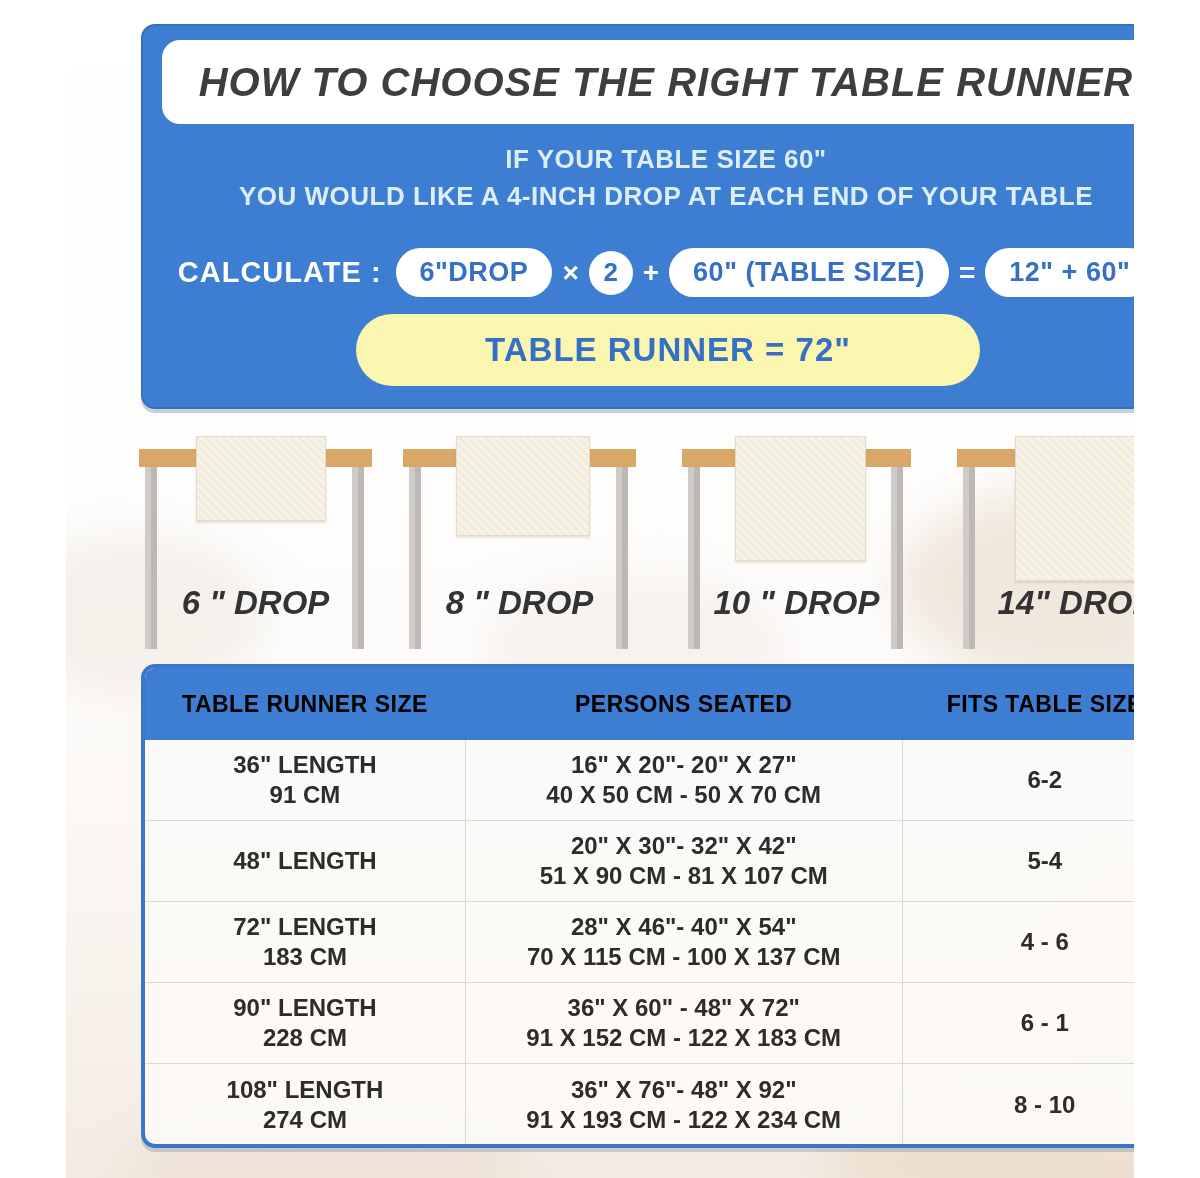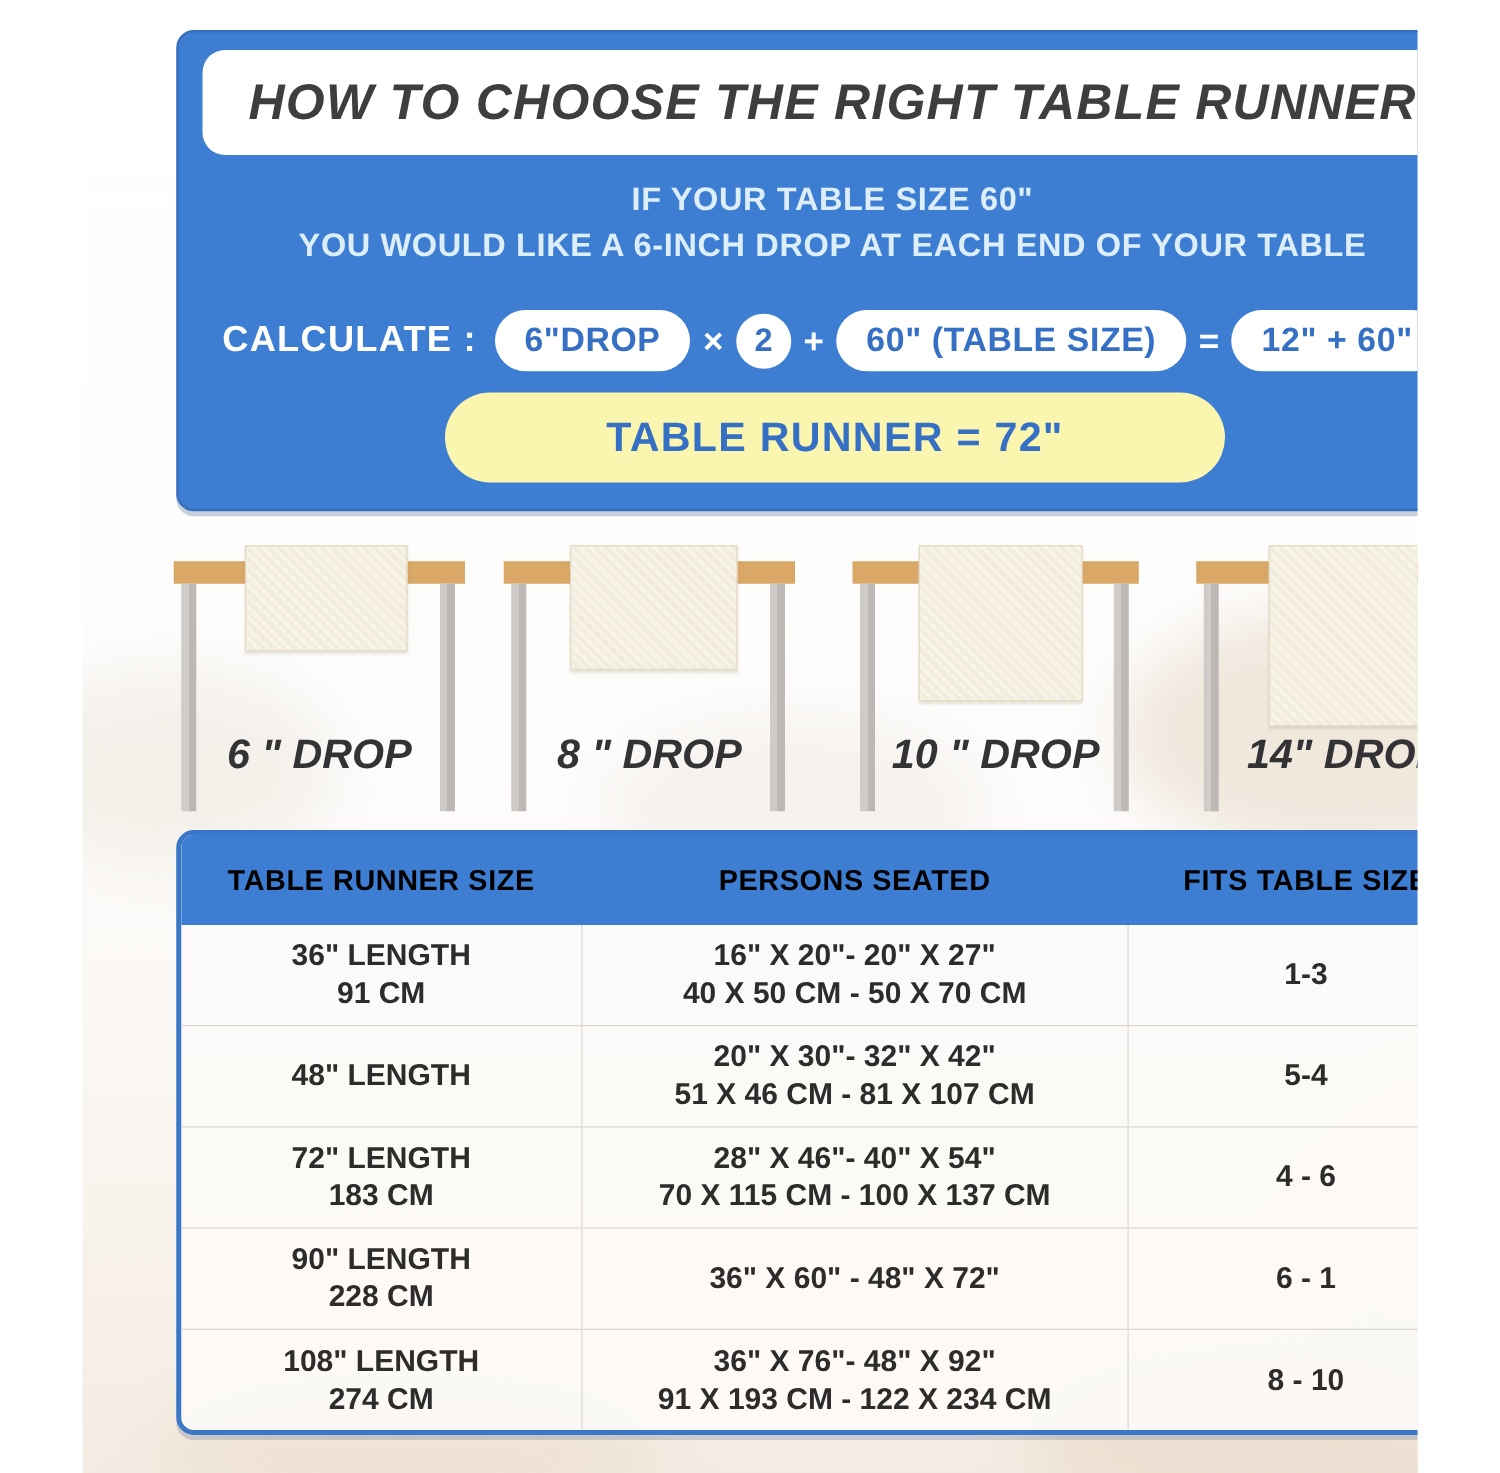--- a/index.html
+++ b/index.html
@@ -201,21 +201,21 @@
   <div class="bg-blob blob-3"></div>
   <div class="bg-blob blob-4"></div>
   <div class="bg-blob blob-5"></div>
   <div class="bg-blob blob-6"></div>
 
   <div class="hero">
     <div class="title-banner">
       <span>HOW TO CHOOSE THE RIGHT TABLE RUNNER</span>
     </div>
     <div class="intro-line intro-1">IF YOUR TABLE SIZE 60"</div>
-    <div class="intro-line intro-2">YOU WOULD LIKE A 6-INCH DROP AT EACH END OF YOUR TABLE</div>
+    <div class="intro-line intro-2">YOU WOULD LIKE A 4-INCH DROP AT EACH END OF YOUR TABLE</div>
 
     <div class="calc-row">
       <span class="calc-label">CALCULATE :</span>
       <span class="pill">6"DROP</span>
       <span class="calc-op">×</span>
       <span class="num-circle">2</span>
       <span class="calc-op">+</span>
       <span class="pill">60" (TABLE SIZE)</span>
       <span class="calc-op">=</span>
       <span class="pill">12" + 60"</span>
@@ -262,30 +262,30 @@
 
     <div class="size-row">
       <div class="size-cell">
         <span>36" LENGTH</span>
         <span>91 CM</span>
       </div>
       <div class="size-cell mid">
         <span>16" X 20"- 20" X 27"</span>
         <span>40 X 50 CM - 50 X 70 CM</span>
       </div>
-      <div class="size-cell">1-3</div>
+      <div class="size-cell">6-2</div>
     </div>
 
     <div class="size-row">
       <div class="size-cell">
         <span>48" LENGTH</span>
       </div>
       <div class="size-cell mid">
         <span>20" X 30"- 32" X 42"</span>
-        <span>51 X 46 CM - 81 X 107 CM</span>
+        <span>51 X 90 CM - 81 X 107 CM</span>
       </div>
       <div class="size-cell">5-4</div>
     </div>
 
     <div class="size-row">
       <div class="size-cell">
         <span>72" LENGTH</span>
         <span>183 CM</span>
       </div>
       <div class="size-cell mid">
@@ -295,20 +295,21 @@
       <div class="size-cell">4 - 6</div>
     </div>
 
     <div class="size-row">
       <div class="size-cell">
         <span>90" LENGTH</span>
         <span>228 CM</span>
       </div>
       <div class="size-cell mid">
         <span>36" X 60" - 48" X 72"</span>
+        <span>91 X 152 CM - 122 X 183 CM</span>
       </div>
       <div class="size-cell">6 - 1</div>
     </div>
 
     <div class="size-row">
       <div class="size-cell">
         <span>108" LENGTH</span>
         <span>274 CM</span>
       </div>
       <div class="size-cell mid">

